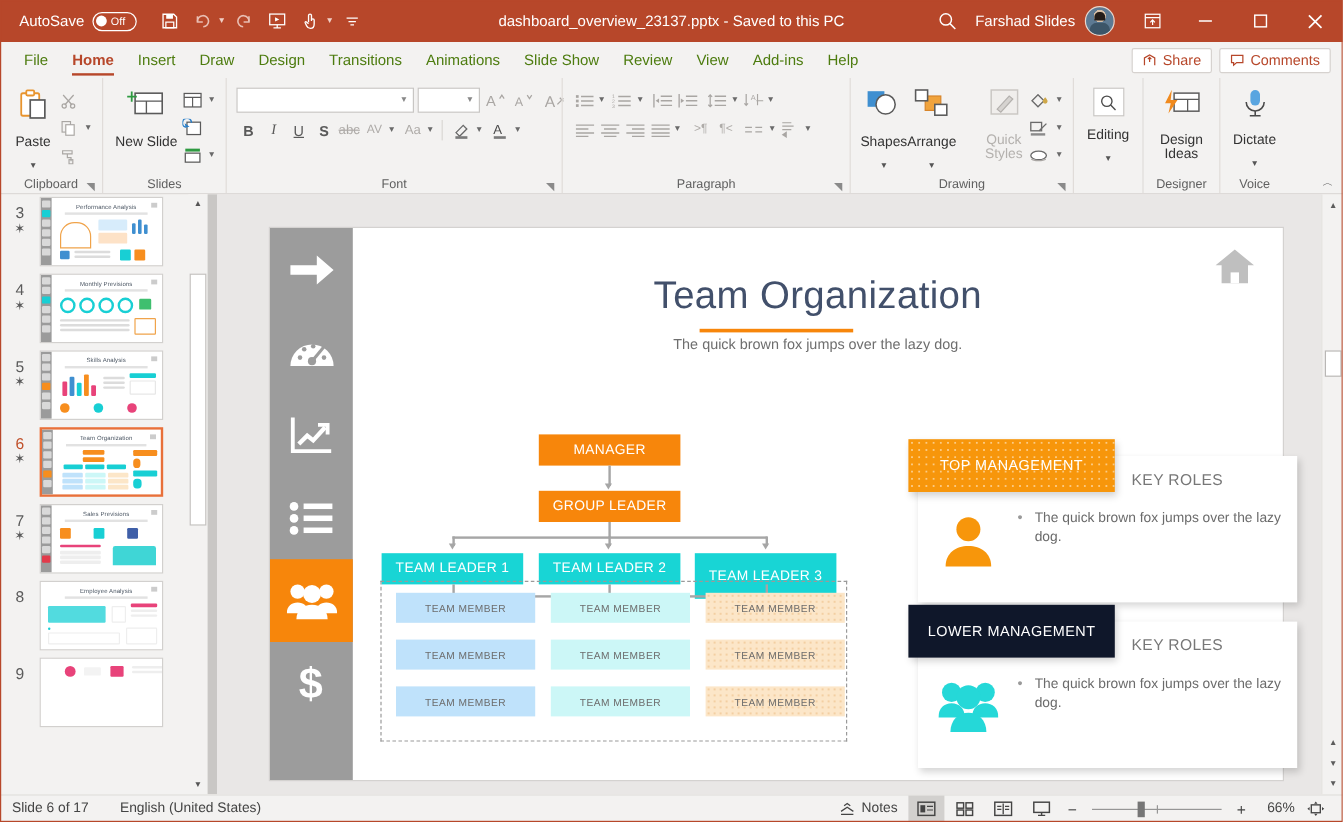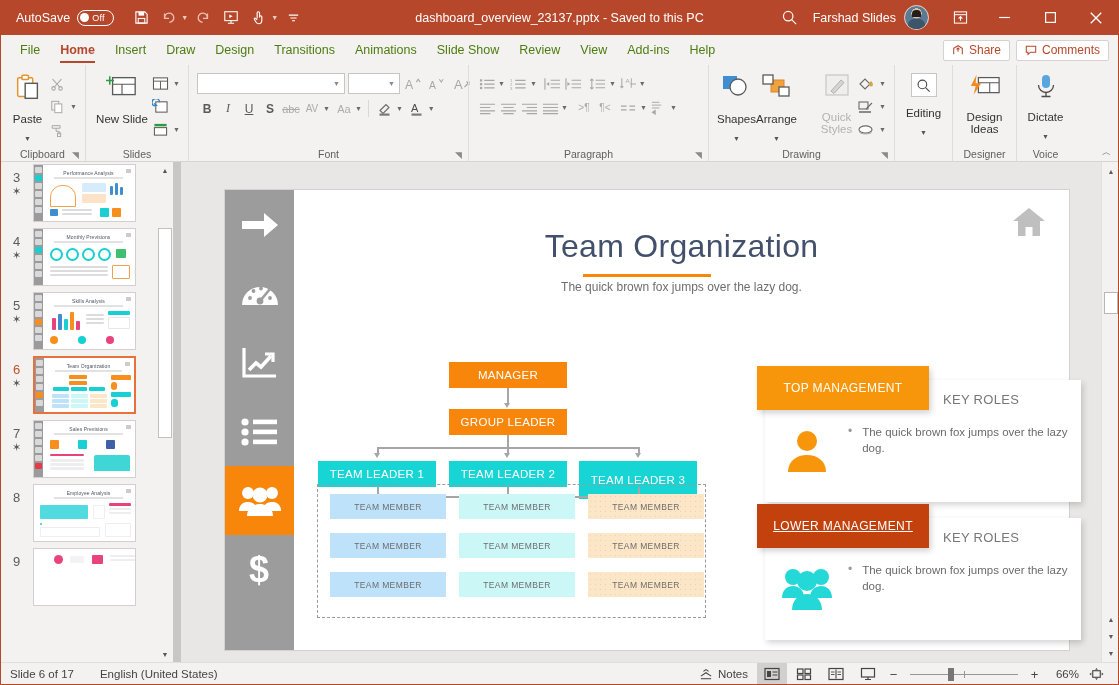--- a/index.html
+++ b/index.html
@@ -222,21 +222,21 @@
   }
   .card-tab {
     position: absolute; left: -8px; top: -14px; height: 44px;
     display: flex; align-items: center; justify-content: center;
     color: #fff; font-size: 12px; letter-spacing: .4px;
     box-shadow: 2px 3px 6px rgba(0,0,0,.18);
   }
   .card-tab.orange { background: #f7960b;
     background-image: radial-gradient(rgba(255,255,255,.5) 0.6px, transparent 0.7px);
     background-size: 6px 6px; }
-  .card-tab.cyan { background: #c2410c; text-decoration: underline; }
+  .card-tab.cyan { background: #0f172a; }
   .card-head { position: absolute; top: 2px; font-size: 13px; color: #777; letter-spacing: .3px; }
   .card-body { position: absolute; left: 0; right: 0; top: 44px; display: flex; align-items: flex-start; }
   .card-ic { width: 92px; display: flex; justify-content: center; padding-top: 4px; }
   .card-bullet { display: flex; gap: 10px; font-size: 11.5px; color: #6b6b6b; line-height: 16px; padding-right: 12px; }
   .bdot { color: #9a9a9a; font-size: 12px; line-height: 15px; }
 
   .scroll-v {
     position: absolute; top: 162px; right: 0; width: 18px; height: 500px; background: #f3f2f1;
     border-left: 1px solid #e3e1df;
   }

